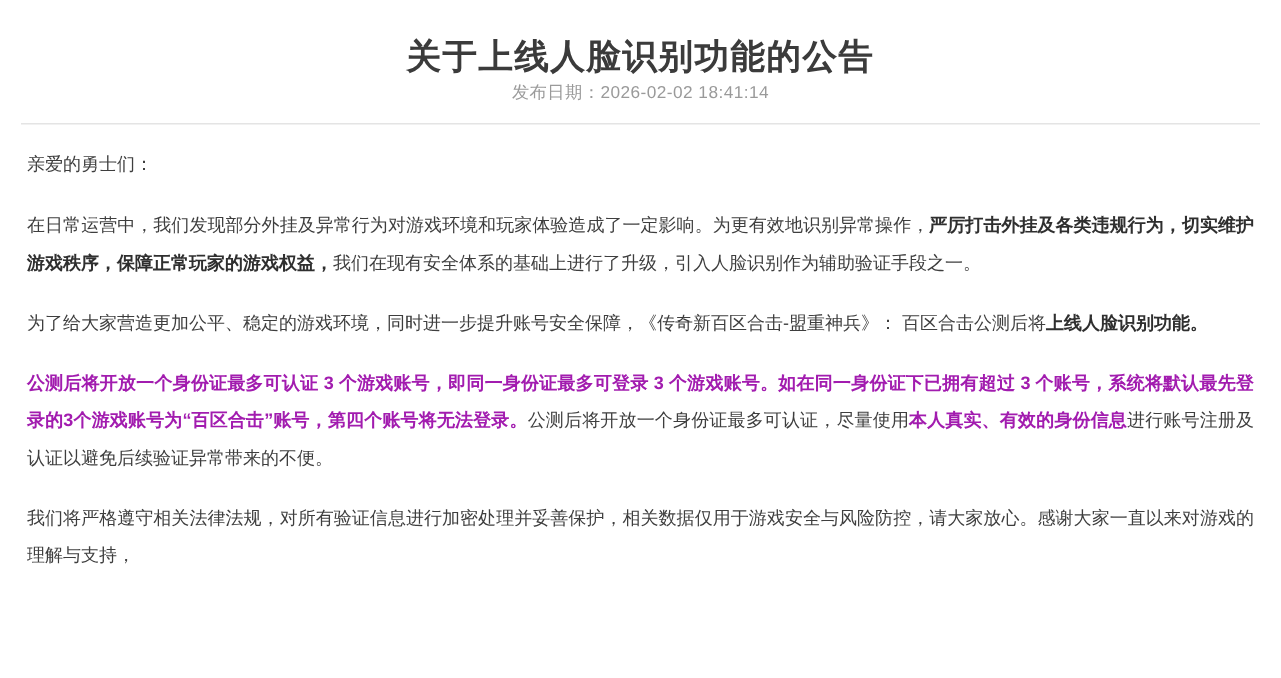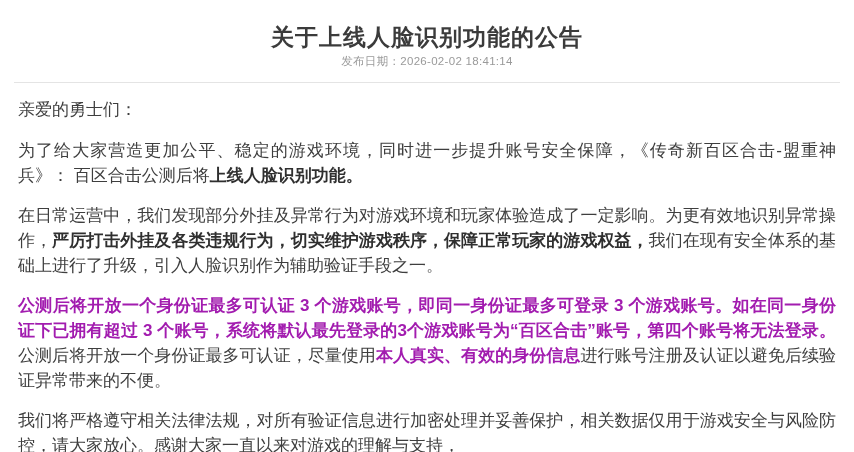--- a/index.html
+++ b/index.html
@@ -41,21 +41,21 @@
     height: 1px;
     background: #e4e4e4;
     margin: 13px 0 0 0;
   }
   .body {
     padding: 0 4px;
     margin-top: 14px;
   }
   p {
     margin: 0 0 15px 0;
-    font-size: 17px;
+    font-size: 12px;
     line-height: 25px;
     color: #3e3e3e;
     text-align: justify;
   }
   p.tight {
     margin-bottom: 14px;
   }
   .b {
     font-weight: bold;
     color: #2f2f2f;
@@ -81,25 +81,25 @@
 
   <div class="divider"></div>
 
   <div class="body">
 
     <p class="greeting">
       <span>亲爱的勇士们：</span>
     </p>
 
     <p>
-      <span>为了给大家营造更加公平、稳定的游戏环境，同时进一步提升账号安全保障，《传奇新百区合击-盟重神兵》：  百区合击公测后将</span><span class="b">上线人脸识别功能。</span>
+      <span>在日常运营中，我们发现部分外挂及异常行为对游戏环境和玩家体验造成了一定影响。为更有效地识别异常操作，</span><span class="b">严厉打击外挂及各类违规行为，切实维护游戏秩序，保障正常玩家的游戏权益，</span><span>我们在现有安全体系的基础上进行了升级，引入人脸识别作为辅助验证手段之一。</span>
     </p>
 
     <p>
-      <span>在日常运营中，我们发现部分外挂及异常行为对游戏环境和玩家体验造成了一定影响。为更有效地识别异常操作，</span><span class="b">严厉打击外挂及各类违规行为，切实维护游戏秩序，保障正常玩家的游戏权益，</span><span>我们在现有安全体系的基础上进行了升级，引入人脸识别作为辅助验证手段之一。</span>
+      <span>为了给大家营造更加公平、稳定的游戏环境，同时进一步提升账号安全保障，《传奇新百区合击-盟重神兵》：  百区合击公测后将</span><span class="b">上线人脸识别功能。</span>
     </p>
 
 
     <p>
       <span class="red-b">公测后将开放一个身份证最多可认证 3 个游戏账号，即同一身份证最多可登录 3 个游戏账号。如在同一身份证下已拥有超过 3 个账号，系统将默认最先登录的3个游戏账号为“百区合击”账号，第四个账号将无法登录。</span><span>公测后将开放一个身份证最多可认证，尽量使用</span><span class="red-b">本人真实、有效的身份信息</span><span>进行账号注册及认证以避免后续验证异常带来的不便。</span>
     </p>
 
     <p class="tight">
       <span>我们将严格遵守相关法律法规，对所有验证信息进行加密处理并妥善保护，相关数据仅用于游戏安全与风险防控，请大家放心。感谢大家一直以来对游戏的理解与支持，</span>
     </p>

